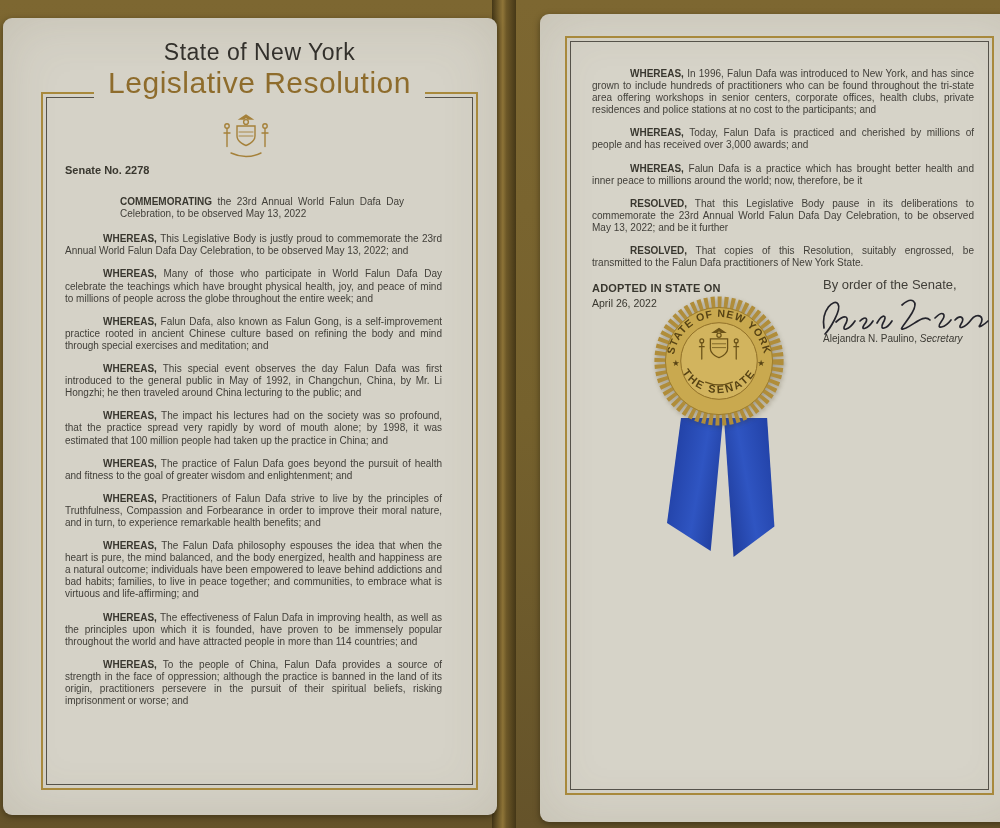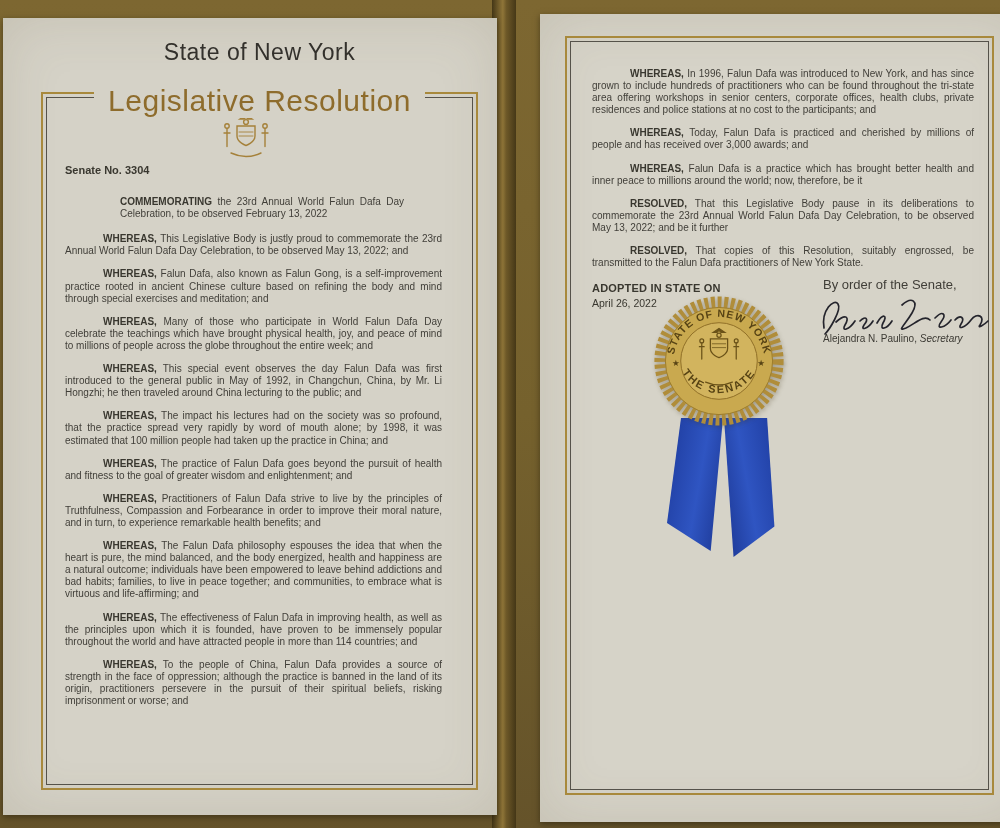--- a/index.html
+++ b/index.html
@@ -1,32 +1,32 @@
 <!DOCTYPE html>
 <html><head>
 <meta charset="utf-8">
 <style>
   * { margin:0; padding:0; box-sizing:border-box; }
   body { font-family:"Liberation Sans", sans-serif; background:#5e4d22; }
   .photo { position:relative; width:1000px; height:828px; margin:0 auto; overflow:hidden;
            background:linear-gradient(180deg,#7d6731 0%,#75612d 50%,#65532a 100%); }
   .fold { position:absolute; left:492px; top:0; width:24px; height:828px;
           background:linear-gradient(90deg, rgba(58,46,18,.85), #8f7538 45%, #6d5828 60%, rgba(64,51,20,.9)); }
-  .page { position:absolute; background:#d5d2c7; box-shadow:inset 0 0 55px rgba(112,101,70,.16), 0 2px 6px rgba(30,24,8,.5); }
+  .page { position:absolute; background:#d5d2c7; box-shadow:inset 0 0 55px rgba(112,101,70,.16), 0 2px 6px rgba(30,24,8,.5);border-radius:9px; }
   .page-left  { left:3px;   top:18px; width:494px; height:797px; }
   .page-right { left:540px; top:14px; width:484px; height:808px; background:#d6d3c8; }
 
   .frame-outer { position:absolute; border:2px solid #a8893c; }
   .frame-inner { position:absolute; inset:3px; border:1px solid #55524a; }
   .lp-frame { left:38px; right:19px; top:74px; bottom:25px; }
   .rp-frame { left:25px; right:30px; top:22px; bottom:27px; }
 
   .lp-title1 { position:absolute; left:38px; right:19px; top:21px; text-align:center;
                font-size:23px; color:#33312c; letter-spacing:.5px; }
-  .lp-title2 { position:absolute; left:38px; right:19px; top:66px; text-align:center; z-index:5;text-decoration:underline; }
+  .lp-title2 { position:absolute; left:38px; right:19px; top:48px; text-align:center; z-index:5;text-decoration:underline; }
   .lp-title2 span { display:inline-block; background:#d5d2c7; padding:0 14px;
                font-size:30px; color:#8e6c2c; letter-spacing:.5px; }
   .coat { position:absolute; left:50%; transform:translateX(-4px) translateX(-50%); top:93px; z-index:4; }
 
   .body-text { position:absolute; color:#403e38; font-size:10px; line-height:12.1px; }
   .lp-body { left:62px; right:55px; top:146px; }
   .rp-body { left:52px; right:50px; top:54px; }
   .senate-no { font-weight:bold; font-size:11px; color:#39372f; margin-bottom:20px; }
   .by-block { padding-left:30px; text-indent:-30px; margin-bottom:21px; }
   .comm-block { margin:0 38px 13px 55px; text-align:justify; }
@@ -76,31 +76,31 @@
           <circle cx="14" cy="15" r="2.2"></circle>
           <path d="M14 17.5 v18 M11 22 h6"></path>
           <circle cx="52" cy="15" r="2.2"></circle>
           <path d="M52 17.5 v18 M49 22 h6"></path>
           <path d="M18 42 q15 7 30 0"></path>
         </g>
       </svg>
     </div>
 
     <div class="body-text lp-body">
-      <div class="senate-no">Senate No. 3304</div>
+      <div class="senate-no">Senate No. 2278</div>
 
 
       <div class="comm-block">
         <span class="clabel">COMMEMORATING</span>
-        <span>the 23rd Annual World Falun Dafa Day Celebration, to be observed February 13, 2022</span>
+        <span>the 23rd Annual World Falun Dafa Day Celebration, to be observed May 13, 2022</span>
       </div>
 
       <p class="clause"><span class="clabel">WHEREAS,</span> <span>This Legislative Body is justly proud to commemorate the 23rd Annual World Falun Dafa Day Celebration, to be observed May 13, 2022; and</span></p>
+      <p class="clause"><span class="clabel">WHEREAS,</span> <span>Many of those who participate in World Falun Dafa Day celebrate the teachings which have brought physical health, joy, and peace of mind to millions of people across the globe throughout the entire week; and</span></p>
       <p class="clause"><span class="clabel">WHEREAS,</span> <span>Falun Dafa, also known as Falun Gong, is a self-improvement practice rooted in ancient Chinese culture based on refining the body and mind through special exercises and meditation; and</span></p>
-      <p class="clause"><span class="clabel">WHEREAS,</span> <span>Many of those who participate in World Falun Dafa Day celebrate the teachings which have brought physical health, joy, and peace of mind to millions of people across the globe throughout the entire week; and</span></p>
       <p class="clause"><span class="clabel">WHEREAS,</span> <span>This special event observes the day Falun Dafa was first introduced to the general public in May of 1992, in Changchun, China, by Mr. Li Hongzhi; he then traveled around China lecturing to the public; and</span></p>
       <p class="clause"><span class="clabel">WHEREAS,</span> <span>The impact his lectures had on the society was so profound, that the practice spread very rapidly by word of mouth alone; by 1998, it was estimated that 100 million people had taken up the practice in China; and</span></p>
       <p class="clause"><span class="clabel">WHEREAS,</span> <span>The practice of Falun Dafa goes beyond the pursuit of health and fitness to the goal of greater wisdom and enlightenment; and</span></p>
       <p class="clause"><span class="clabel">WHEREAS,</span> <span>Practitioners of Falun Dafa strive to live by the principles of Truthfulness, Compassion and Forbearance in order to improve their moral nature, and in turn, to experience remarkable health benefits; and</span></p>
       <p class="clause"><span class="clabel">WHEREAS,</span> <span>The Falun Dafa philosophy espouses the idea that when the heart is pure, the mind balanced, and the body energized, health and happiness are a natural outcome; individuals have been empowered to leave behind addictions and bad habits; families, to live in peace together; and communities, to embrace what is virtuous and life-affirming; and</span></p>
       <p class="clause"><span class="clabel">WHEREAS,</span> <span>The effectiveness of Falun Dafa in improving health, as well as the principles upon which it is founded, have proven to be immensely popular throughout the world and have attracted people in more than 114 countries; and</span></p>
       <p class="clause"><span class="clabel">WHEREAS,</span> <span>To the people of China, Falun Dafa provides a source of strength in the face of oppression; although the practice is banned in the land of its origin, practitioners persevere in the pursuit of their spiritual beliefs, risking imprisonment or worse; and</span></p>
     </div>
   </div>
 

